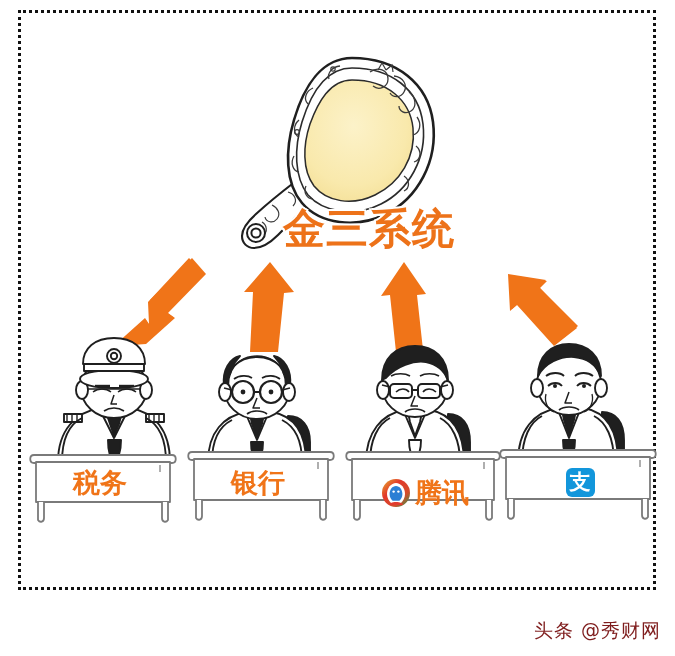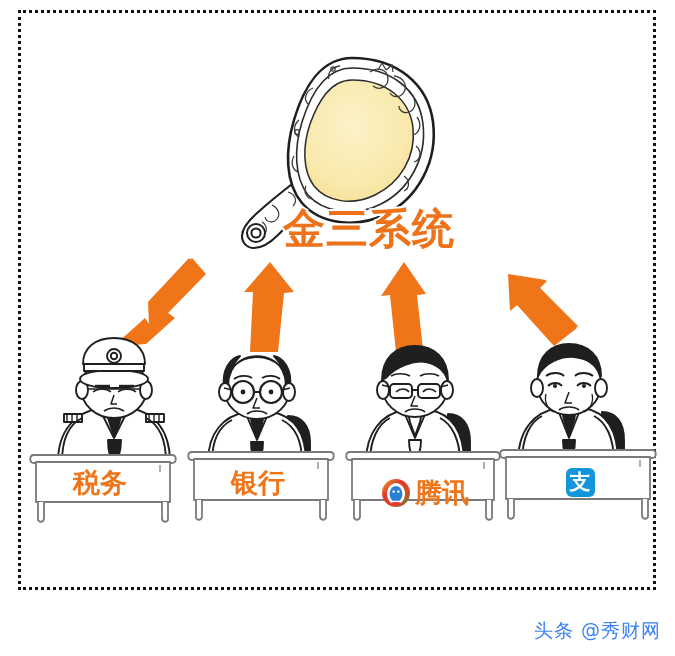--- a/index.html
+++ b/index.html
@@ -99,21 +99,21 @@
     line-height: 29px;
     text-align: center;
     display: inline-block;
   }
   
   .watermark {
     position: absolute;
     right: 14px;
     top: 618px;
     font-size: 19px;
-    color: #3b82f6;
+    color: #7f1d1d;
     letter-spacing: 1px;
     white-space: nowrap;
     font-weight: normal;
     margin-left: 25px;
   }
 </style>
 </head>
 <body>
 
 <div class="canvas">

